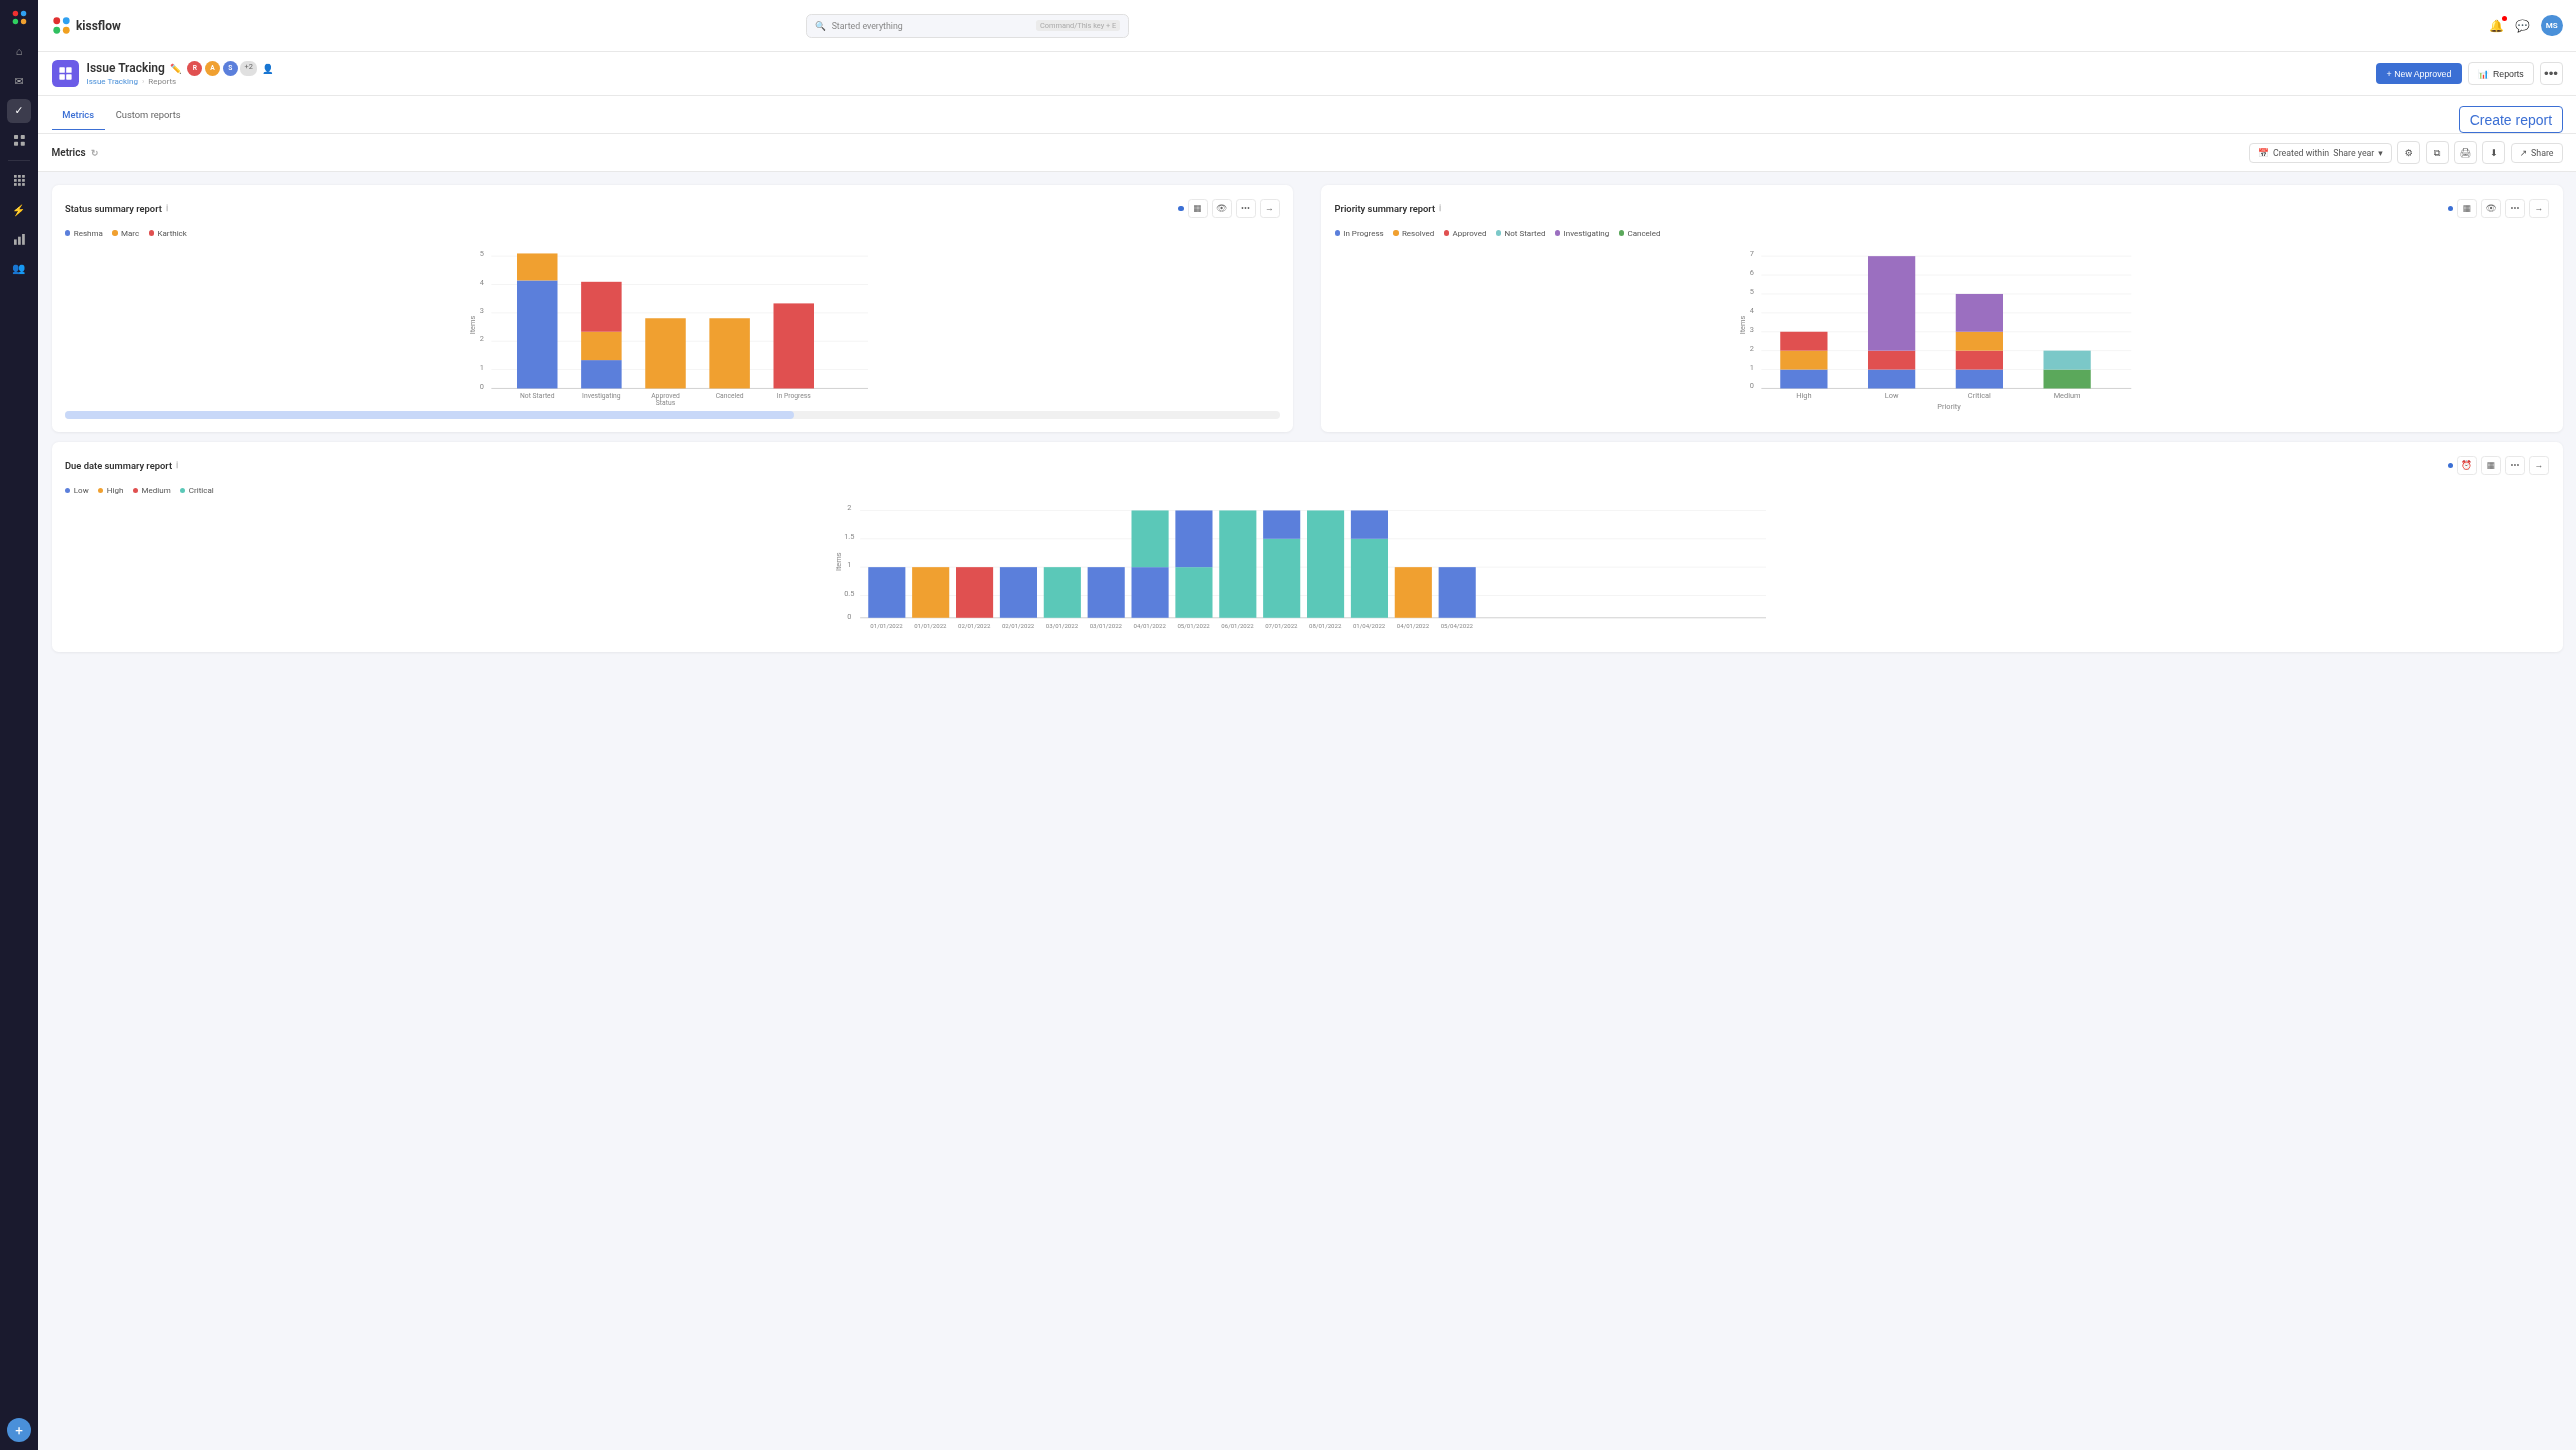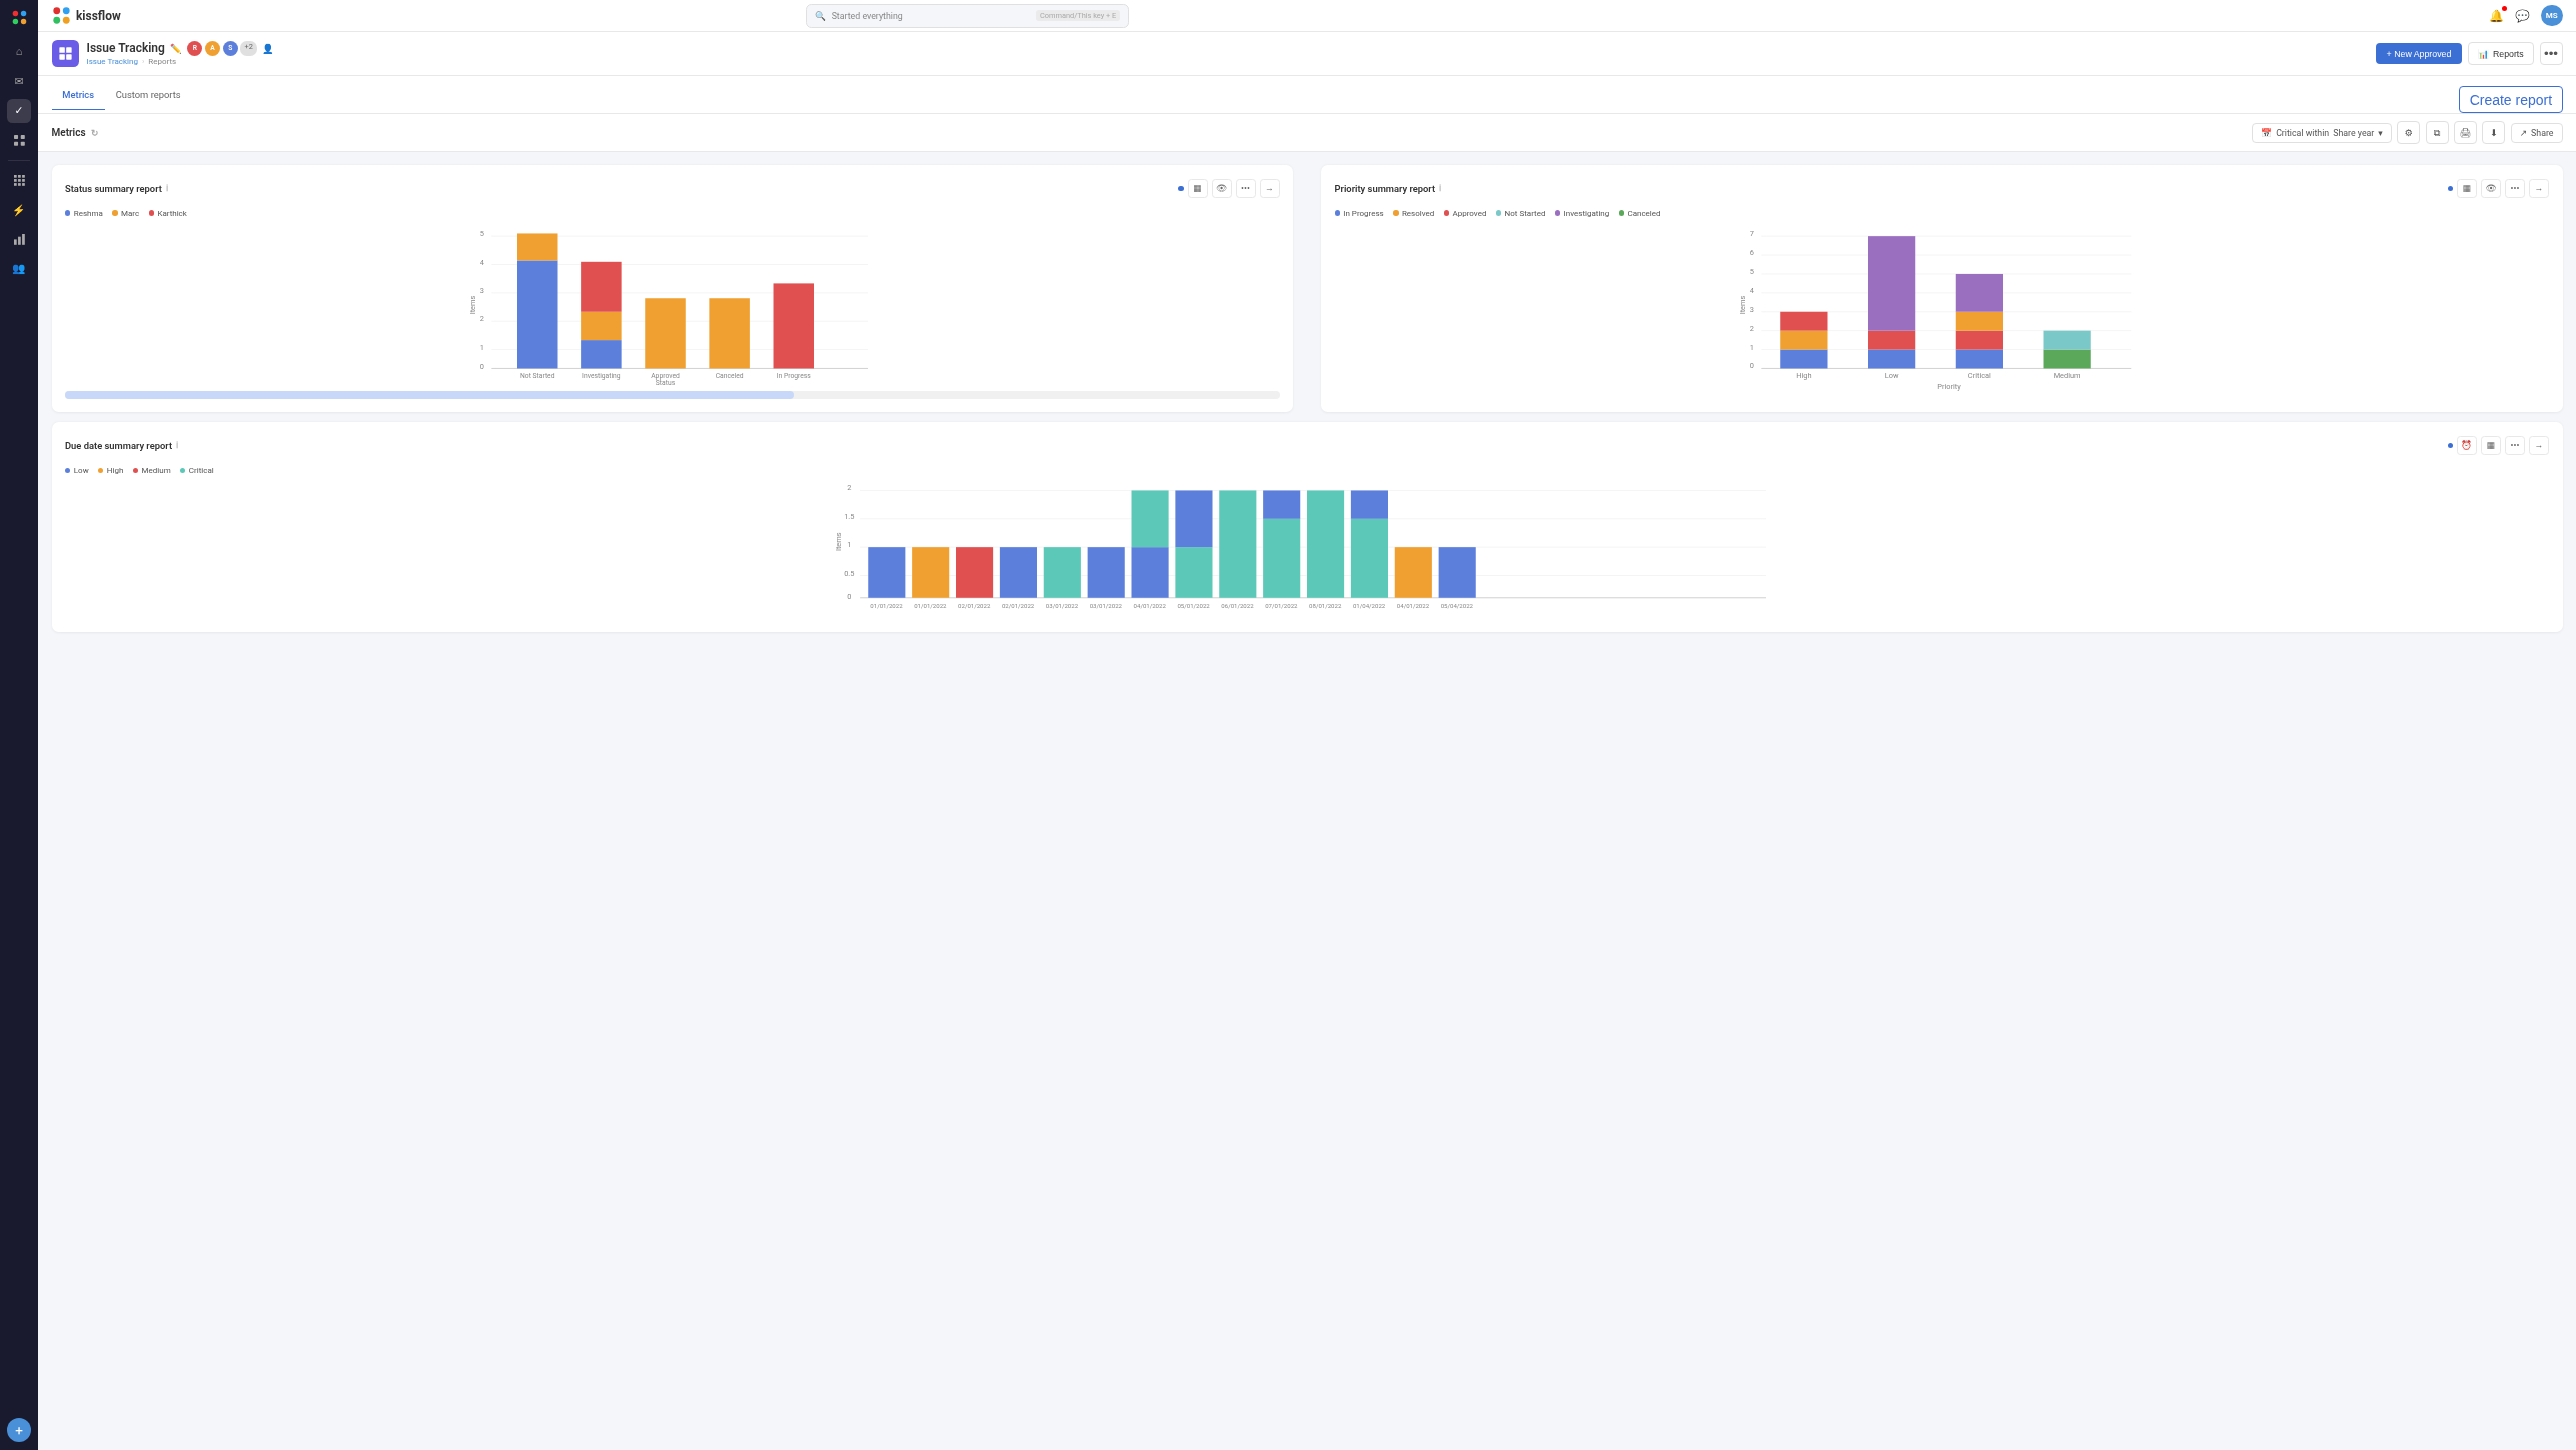--- a/index.html
+++ b/index.html
@@ -11,21 +11,21 @@
     .sidebar-icon { width: 24px; height: 24px; border-radius: 5.4px; display: flex; align-items: center; justify-content: center; color: #aaa; cursor: pointer; font-size: 10.8px; }
     .sidebar-icon.active { background: rgba(255,255,255,0.15); color: #fff; }
     .sidebar-divider { width: 21.5px; height: 0.7px; background: rgba(255,255,255,0.1); margin: 2.7px 0; }
     .sidebar-bottom { margin-top: auto; display: flex; flex-direction: column; align-items: center; gap: 5.4px; }
     .sidebar-add-btn { width: 24px; height: 24px; border-radius: 50%; background: #4a90d9; display: flex; align-items: center; justify-content: center; color: white; cursor: pointer; font-size: 13.5px; }
 
     
     .main { flex: 1; display: flex; flex-direction: column; overflow: hidden; }
 
     
-    .top-header { height: 32px; background: white; border-bottom: 0.7px solid #e8e8e8; display: flex; align-items: center; padding: 0 13.5px; gap: 10.8px; flex-shrink: 0; }
+    .top-header { height: 52px; background: white; border-bottom: 0.7px solid #e8e8e8; display: flex; align-items: center; padding: 0 13.5px; gap: 10.8px; flex-shrink: 0; }
     .kissflow-logo { display: flex; align-items: center; gap: 5.4px; font-weight: 700; font-size: 12px; color: #333; }
     .logo-icon { width: 19px; height: 19px; }
     .search-bar { flex: 1; max-width: 323px; height: 24px; background: #f5f6fa; border: 0.7px solid #e0e0e0; border-radius: 5.4px; display: flex; align-items: center; padding: 0 8px; gap: 5.4px; color: #888; font-size: 8.8px; margin: 0 auto; }
     .search-shortcut { margin-left: auto; font-size: 7.4px; color: #aaa; background: #ebebeb; padding: 1.3px 4px; border-radius: 2.7px; }
     .header-right { display: flex; align-items: center; gap: 10.8px; margin-left: auto; }
     .notif-icon { position: relative; font-size: 12px; color: #666; cursor: pointer; }
     .notif-badge { position: absolute; top: -2.7px; right: -2.7px; width: 5.4px; height: 5.4px; background: red; border-radius: 50%; }
     .avatar { width: 21.5px; height: 21.5px; border-radius: 50%; background: #4a90d9; color: white; display: flex; align-items: center; justify-content: center; font-size: 8px; font-weight: 600; cursor: pointer; }
 
     
@@ -217,21 +217,21 @@
   </div>
 
   <div class="metrics-bar">
     <div class="metrics-title">
       <span>Metrics</span>
       <span class="refresh-icon">↻</span>
     </div>
     <div class="filter-controls">
       <div class="filter-item">
         <span>📅</span>
-        <span>Critical within</span>
+        <span>Created within</span>
         <span>Share year</span>
         <span>▾</span>
       </div>
       <div class="filter-icon-btn">⚙</div>
       <div class="filter-icon-btn">⧉</div>
       <div class="filter-icon-btn">🖨</div>
       <div class="filter-icon-btn">⬇</div>
       <div class="filter-item">
         <span>↗</span>
         <span>Share</span>

